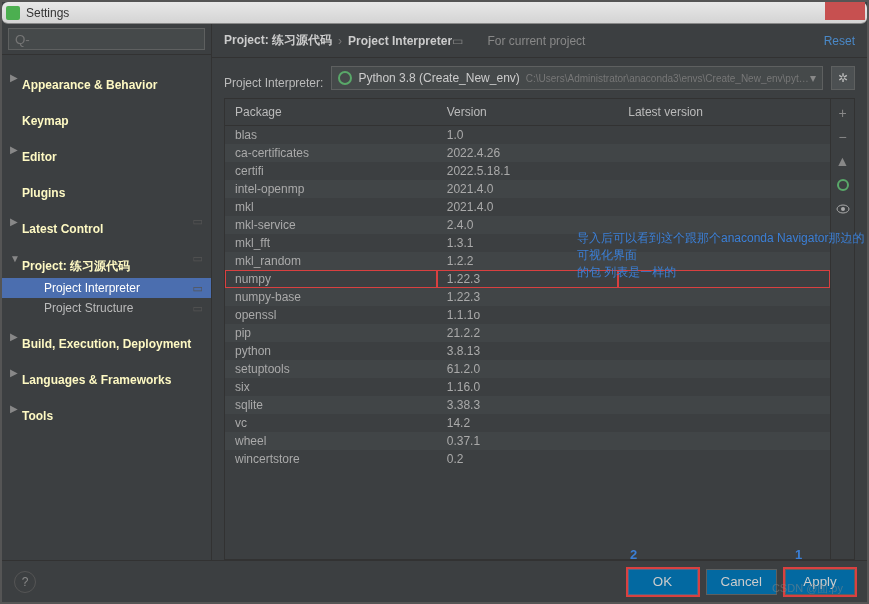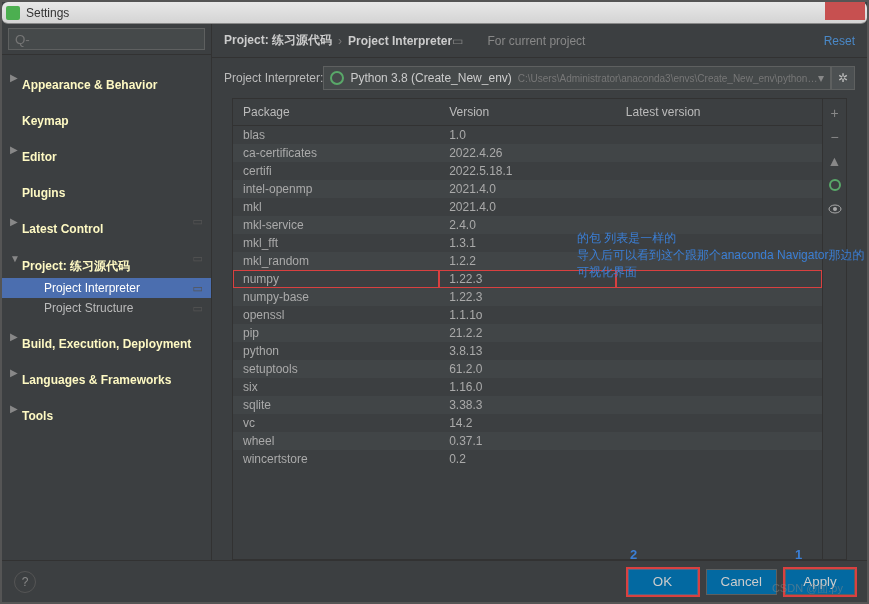--- a/index.html
+++ b/index.html
@@ -20,28 +20,28 @@
 .tree-item.bold .lbl { font-weight: bold; color: #fef9c3; margin-top: 16px; }
 .tree-item.sub { padding-left: 30px; }
 .tree-item.selected { background: #4b6eaf; color: #fff; }
 .content { flex: 1; display: flex; flex-direction: column; background: #3c3f41; }
 .breadcrumb { padding: 8px 12px; display: flex; align-items: center; border-bottom: 1px solid #323232; }
 .breadcrumb .bc { font-weight: bold; color: #ccc; }
 .breadcrumb .sep { margin: 0 6px; color: #777; }
 .breadcrumb .hint { margin-left: 20px; color: #888; }
 .breadcrumb .hicon { color: #888; margin-right: 4px; }
 .breadcrumb .reset { margin-left: auto; color: #4a88c7; cursor: pointer; }
-.interp-row { padding: 8px 12px; display: flex; align-items: center; }
+.interp-row { padding: 8px 12px; display: flex; align-items: flex-end; gap: 8px; }
 .interp-select { flex: 1; background: #45494a; border: 1px solid #5e6060; padding: 3px 6px; display: flex; align-items: center; height: 24px; overflow: hidden; }
 .interp-select .ring { width: 14px; height: 14px; border: 2px solid #59a869; border-radius: 50%; margin-right: 6px; flex-shrink: 0; }
 .interp-select .iname { color: #ccc; white-space: nowrap; }
 .interp-select .ipath { color: #777; font-size: 10px; margin-left: 6px; white-space: nowrap; overflow: hidden; text-overflow: ellipsis; }
 .interp-select .dd { margin-left: auto; color: #888; }
 .gear-btn { width: 24px; height: 24px; background: #4c5052; border: 1px solid #5e6060; display: flex; align-items: center; justify-content: center; color: #bbb; cursor: pointer; }
-.table-wrap { flex: 1; margin: 0 20px; display: flex; border: 1px solid #323232; overflow: hidden; }
+.table-wrap { flex: 1; margin: 0 12px; display: flex; border: 1px solid #323232; overflow: hidden; }
 .table-scroll { flex: 1; overflow-y: auto; }
 table { width: 100%; border-collapse: collapse; }
 thead th { text-align: left; padding: 6px 10px; background: #3c3f41; color: #bbb; font-weight: normal; border-bottom: 1px solid #323232; position: sticky; top: 0; }
 tbody td { padding: 2px 10px; color: #aaa; font-size: 12px; }
 tbody tr:nth-child(even) td { background: #414547; }
 tbody tr.hl td { outline: 1px solid #d94040; outline-offset: -1px; }
 .side-tools { width: 24px; background: #3c3f41; display: flex; flex-direction: column; align-items: center; gap: 4px; padding-top: 4px; border-left: 1px solid #323232; }
 .tool-btn { width: 20px; height: 20px; color: #888; display: flex; align-items: center; justify-content: center; cursor: pointer; font-size: 14px; }
 .tool-btn.green { color: #59a869; }
 .footer { height: 42px; border-top: 1px solid #323232; display: flex; align-items: center; padding: 0 12px; gap: 8px; background: #3c3f41; }
@@ -275,18 +275,18 @@
 
 <div class="footer">
   <div class="help">?</div>
   <div class="spacer2"></div>
   <button class="btn primary hl-red">OK</button>
   <button class="btn">Cancel</button>
   <button class="btn hl-red">Apply</button>
 </div>
 
 <div class="annot" style="left:575px; top:228px;">
+  <div>导入后可以看到这个跟那个anaconda Navigator那边的可视化界面</div>
   <div>的包 列表是一样的</div>
-  <div>导入后可以看到这个跟那个anaconda Navigator那边的可视化界面</div>
 </div>
 <div class="num-annot" style="left:793px; top:545px;">1</div>
 <div class="num-annot" style="left:628px; top:545px;">2</div>
 <div class="watermark">CSDN @面.py</div>
 
 </body></html>

